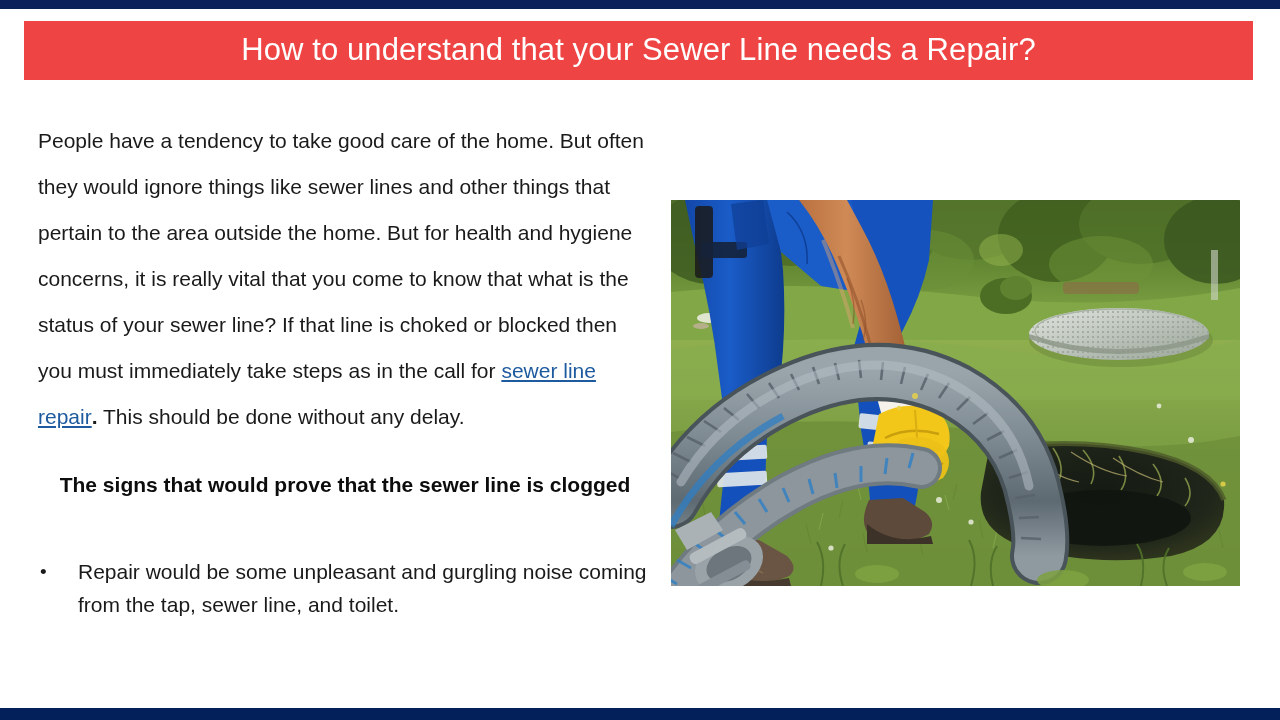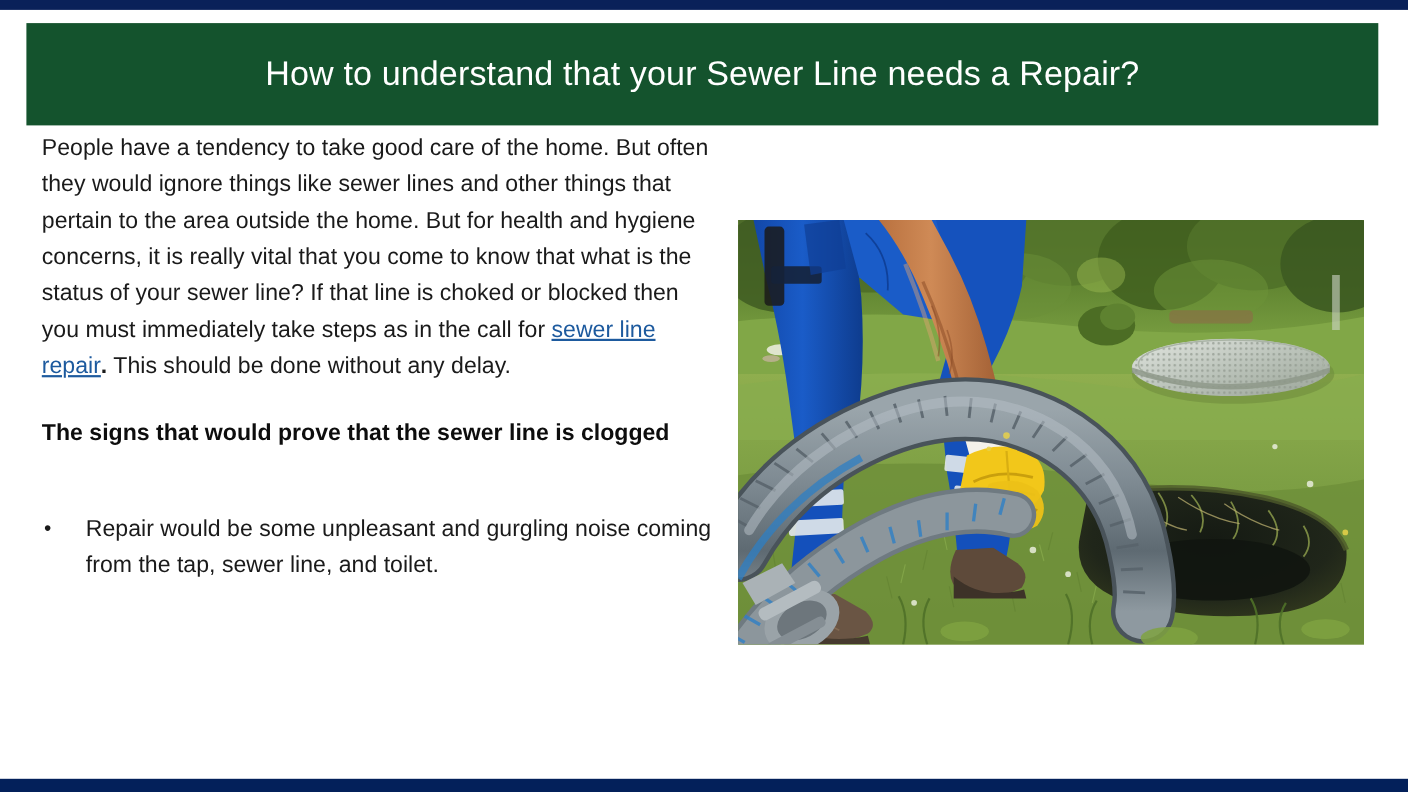--- a/index.html
+++ b/index.html
@@ -30,22 +30,22 @@
     position: absolute;
     left: 0; top: 708px;
     width: 1280px; height: 12px;
     background: #03205a;
   }
 
   
   .title-banner {
     position: absolute;
     left: 24px; top: 21px;
-    width: 1229px; height: 93px;
-    background: #14532d;
+    width: 1229px; height: 59px;
+    background: #ef4444;
     display: flex;
     align-items: center;
     justify-content: center;
   }
   .title-text {
     color: #ffffff;
     font-size: 31px;
     font-weight: 400;
     letter-spacing: 0.1px;
     line-height: 1.1;
@@ -53,33 +53,34 @@
   }
 
   
   .body-col {
     position: absolute;
     left: 38px; top: 118px;
     width: 614px;
   }
   .para {
     font-size: 21px;
-    line-height: 33px;
+    line-height: 46px;
     color: #1a1a1a;
     font-weight: 400;
   }
 
   .gap-sm { height: 26px; }
   .gap-md { height: 28px; }
 
   .para-bold {
     font-size: 21px;
     line-height: 33px;
     color: #0d0d0d;
     font-weight: 700;
+    text-align: center;
   }
 
   a.inline-link {
     color: #1d5a9e;
     text-decoration: underline;
   }
   .link-period {
     font-weight: 700;
     color: #1a1a1a;
   }

